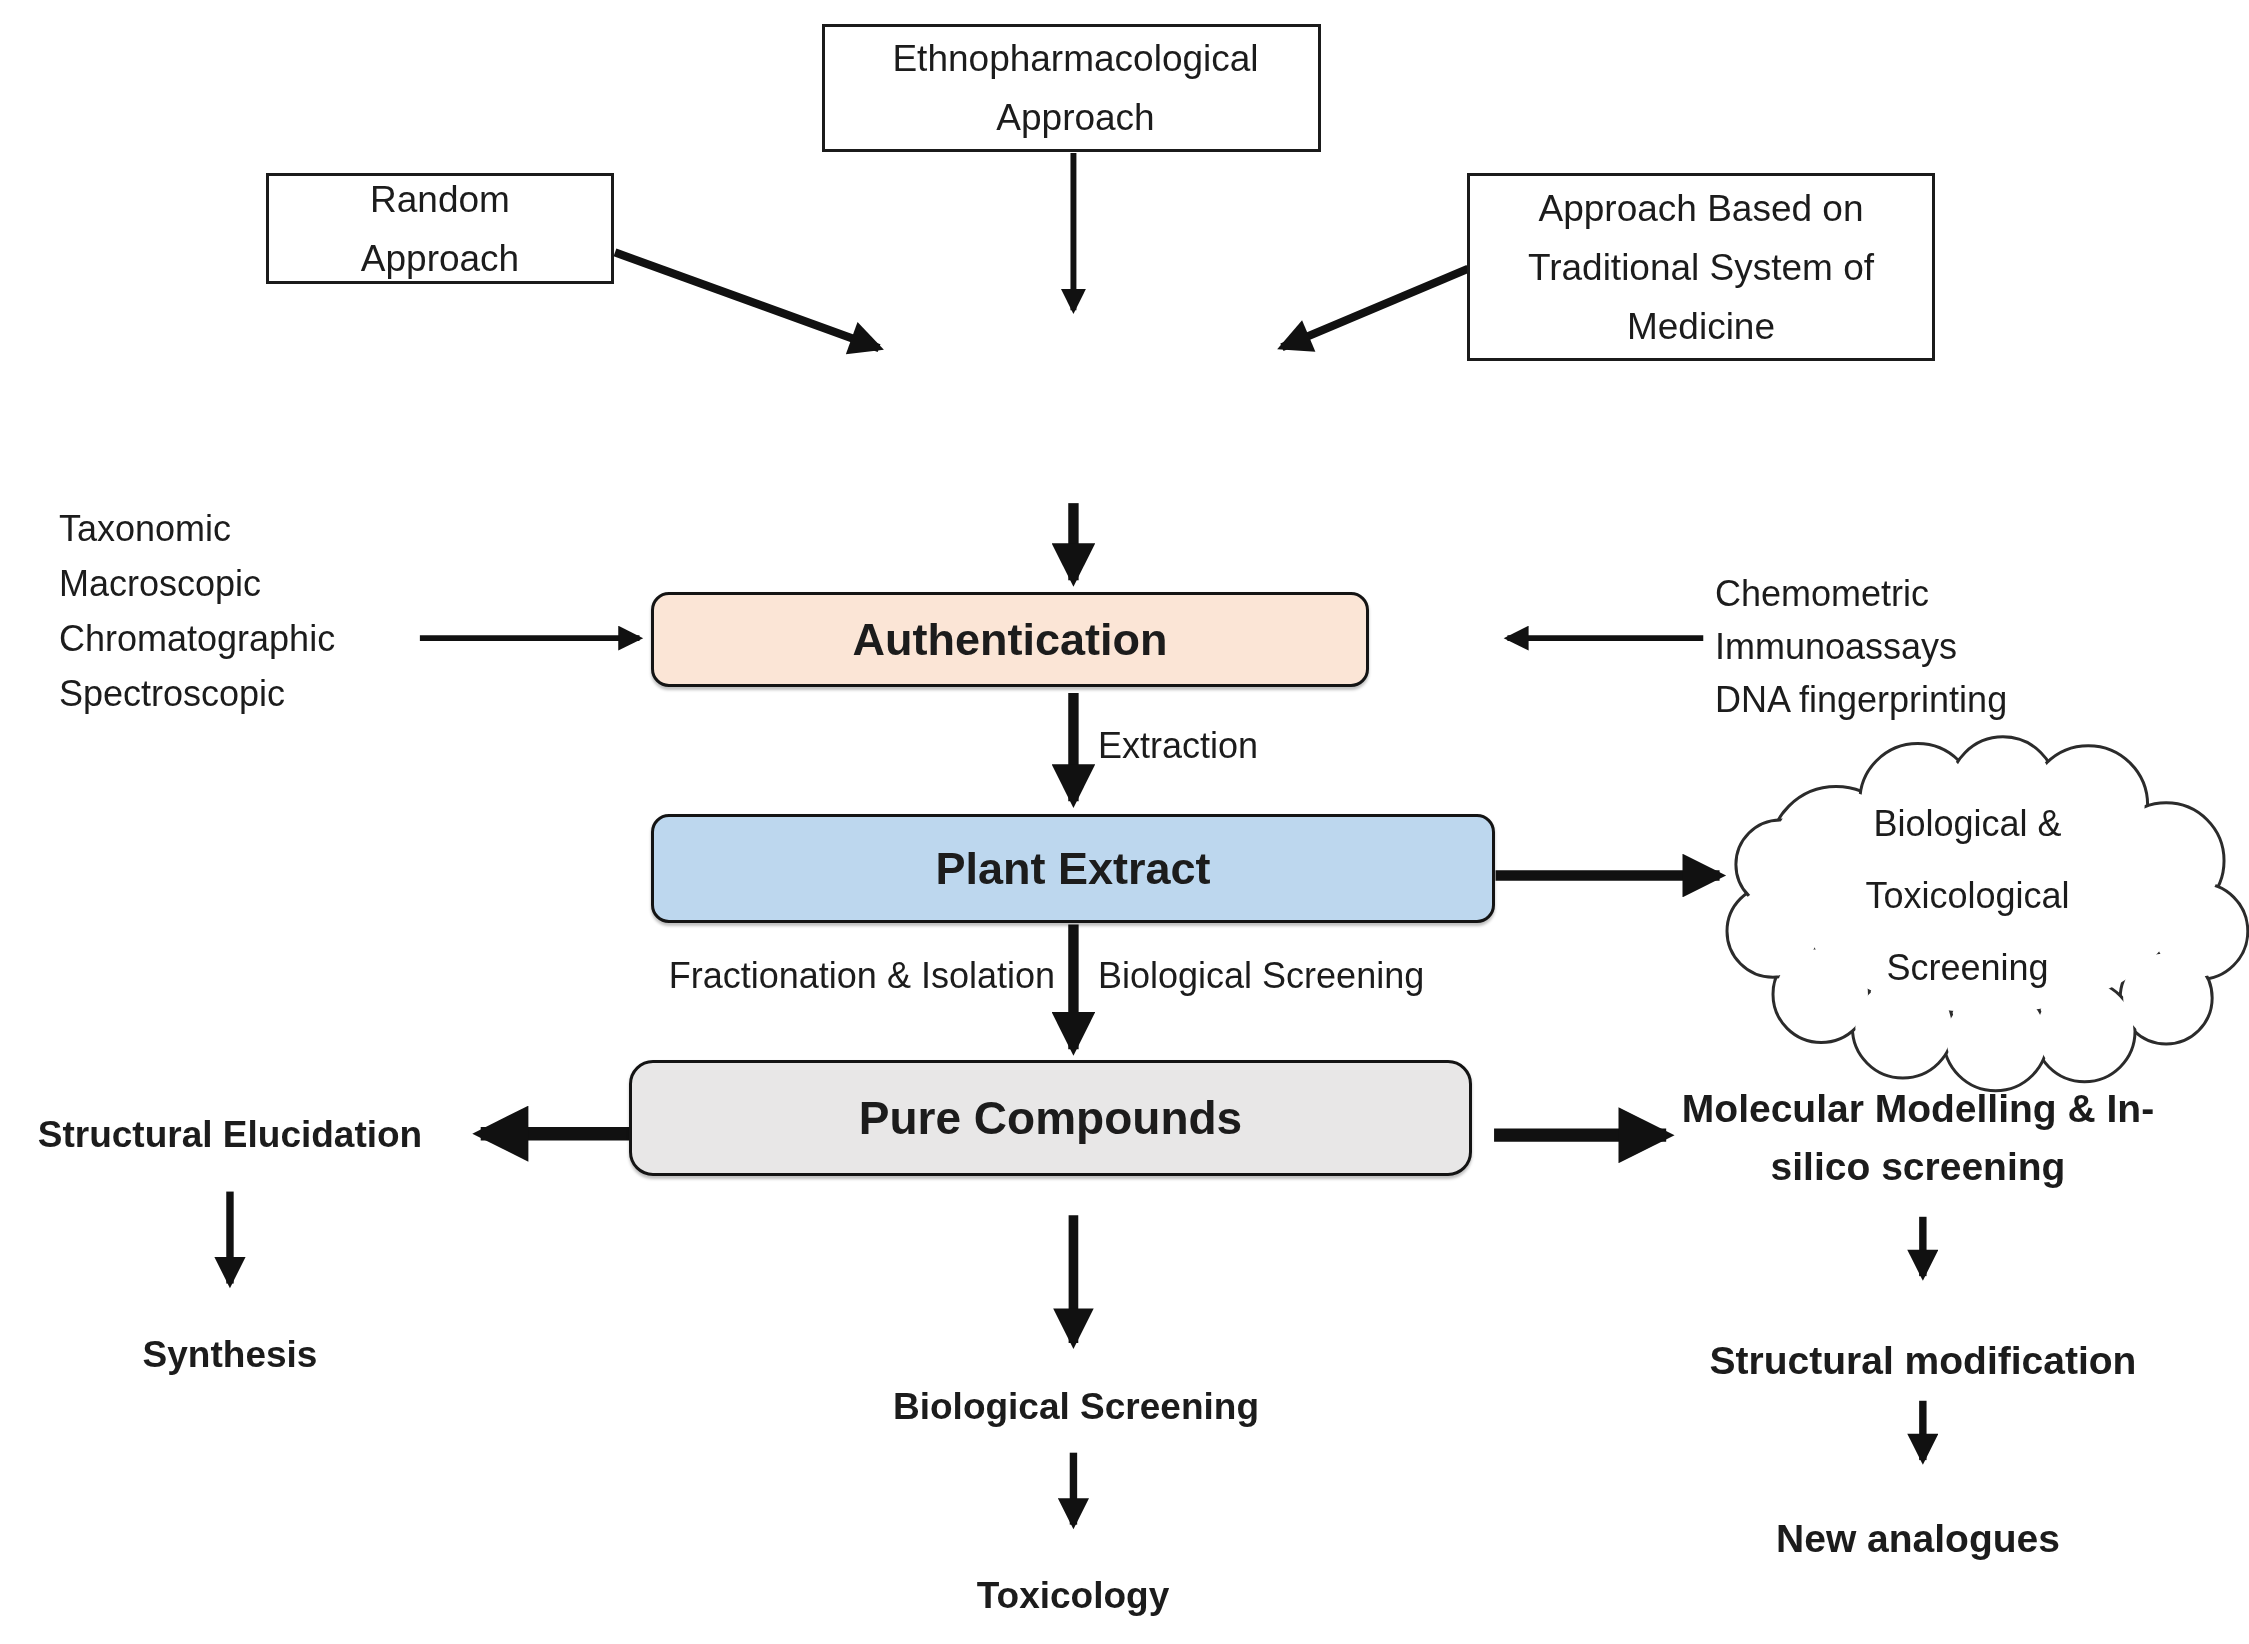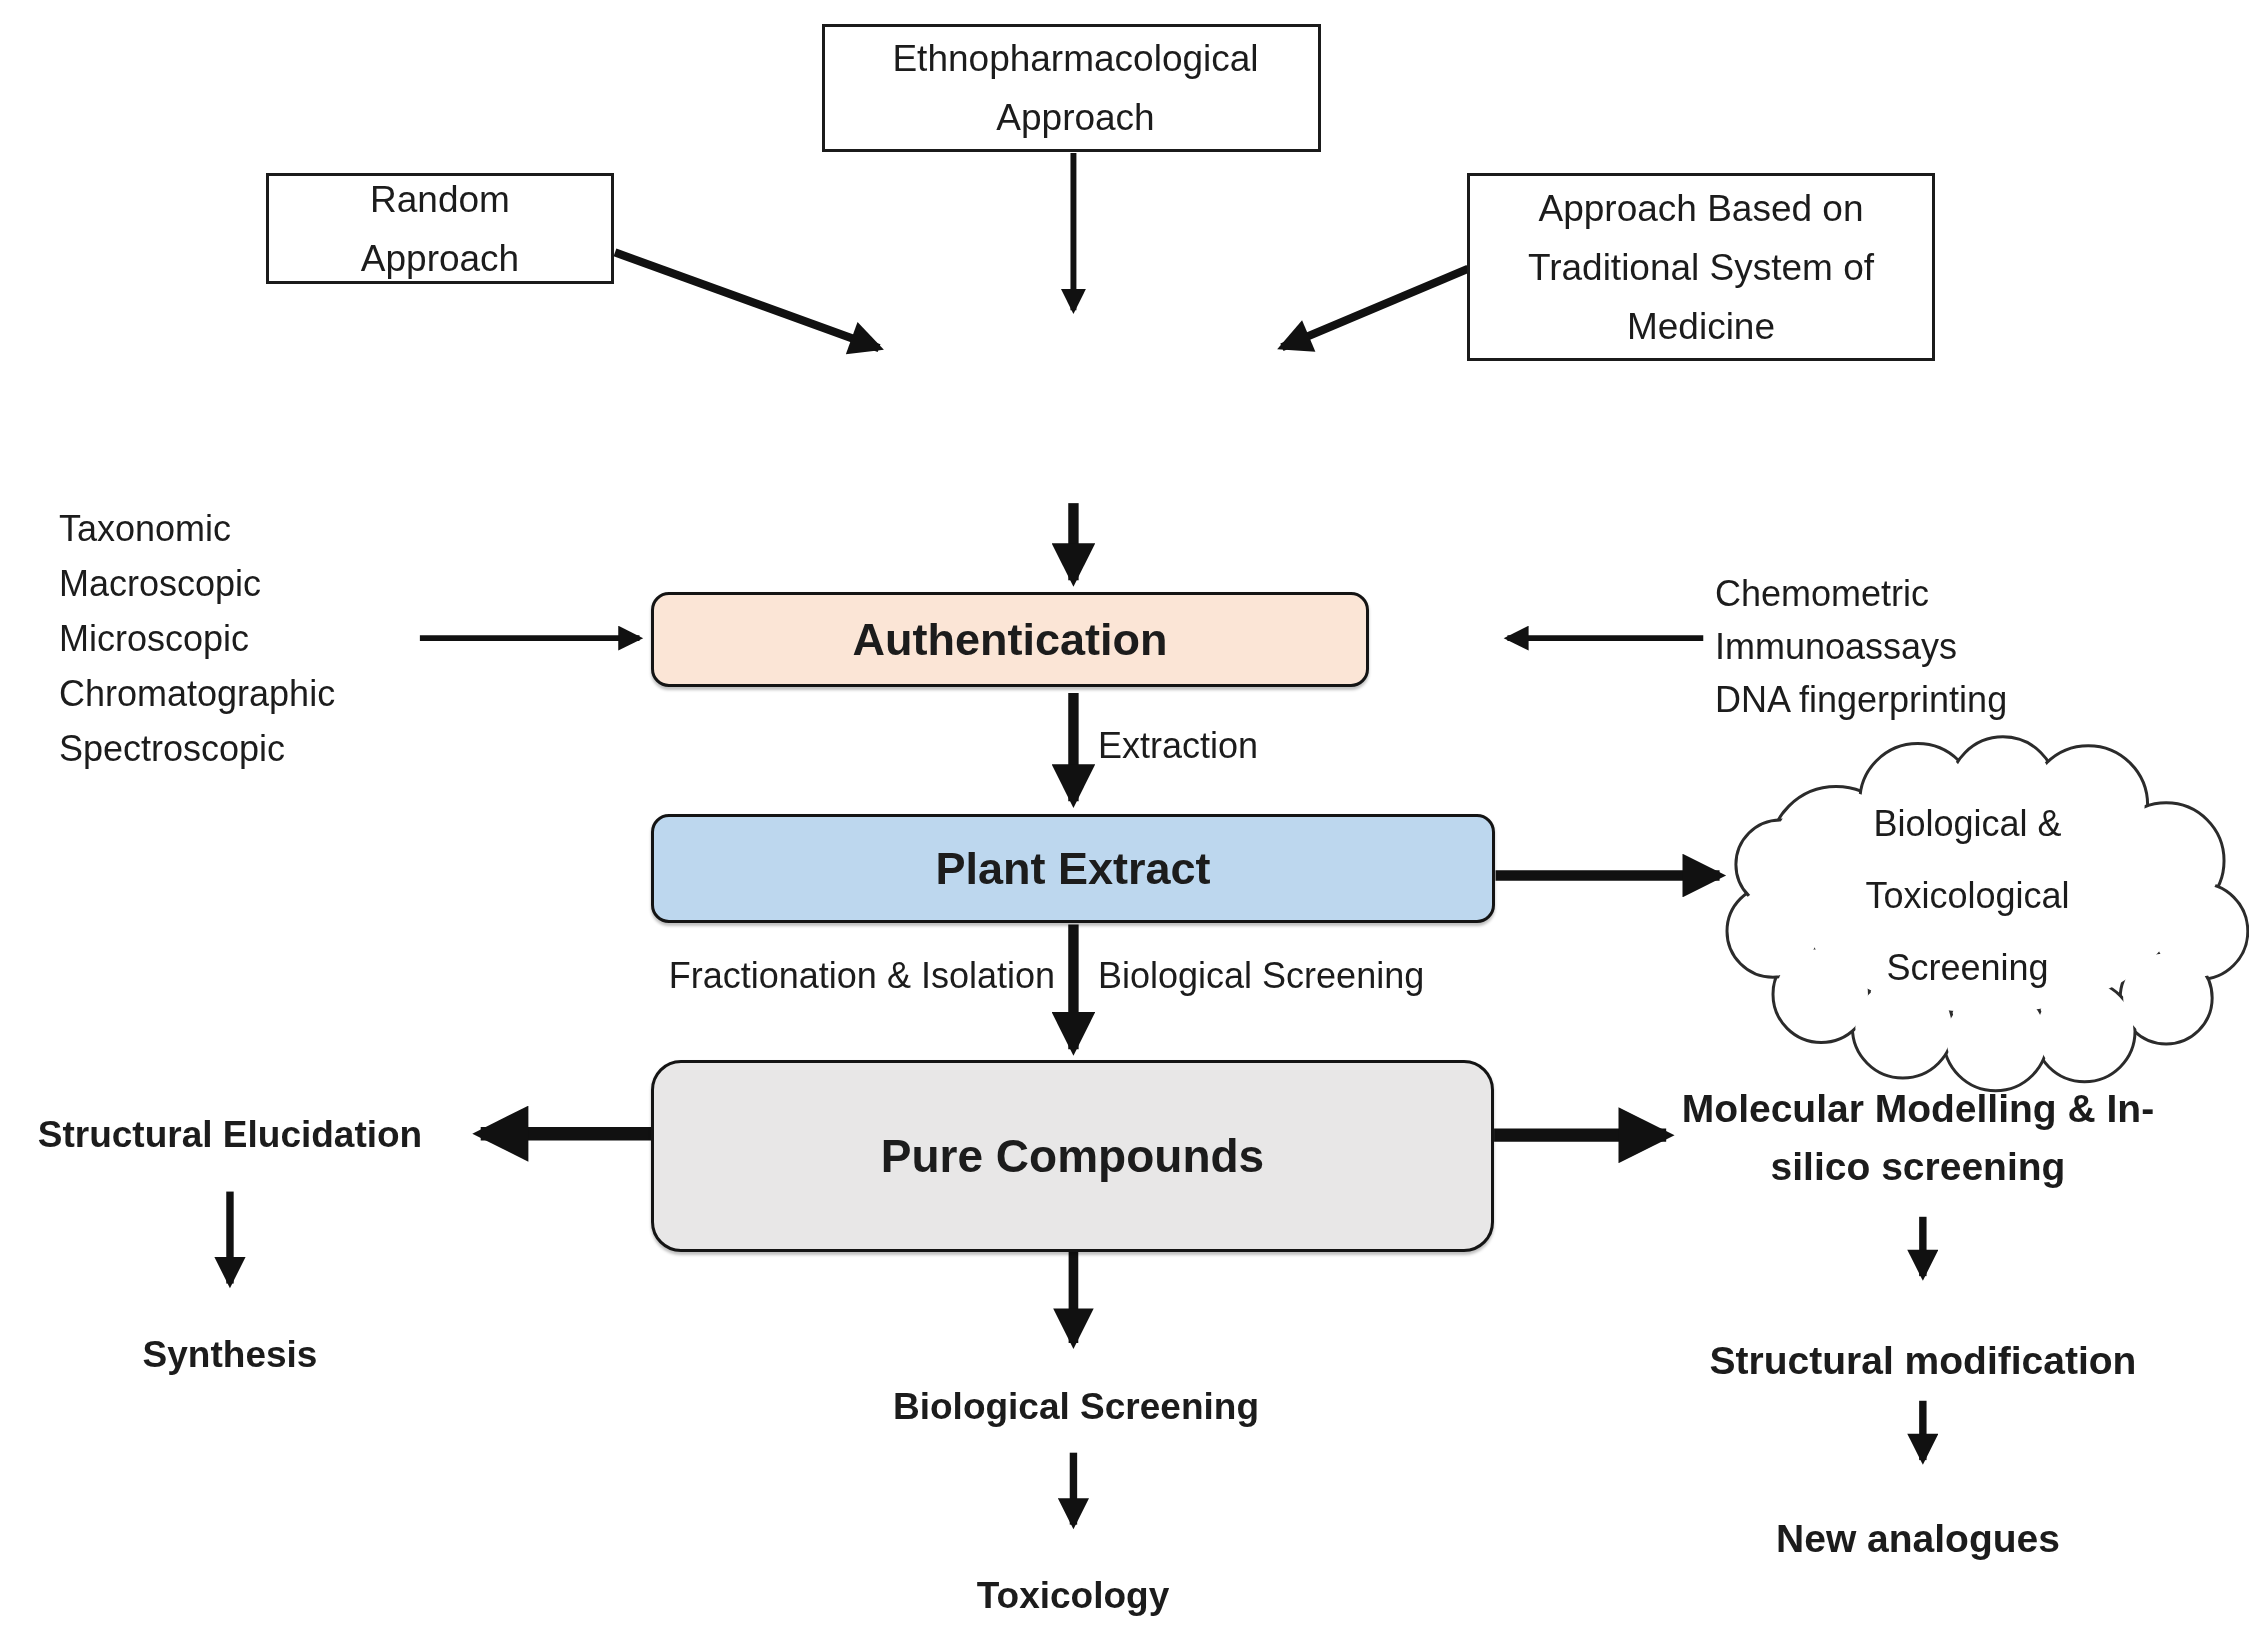--- a/index.html
+++ b/index.html
@@ -138,21 +138,20 @@
   </div>
 
 
   <div class="abs node node-auth ctr" style="left:651px;top:592px;width:718px;height:95px;">
     <span>Authentication</span>
   </div>
 
   <div class="abs list list-left" style="left:59px;top:501px;">
     <div>Taxonomic</div>
     <div>Macroscopic</div>
-    <div>Microscopic</div>
     <div>Chromatographic</div>
     <div>Spectroscopic</div>
   </div>
 
   <div class="abs list list-right" style="left:1715px;top:567px;">
     <div>Chemometric</div>
     <div>Immunoassays</div>
     <div>DNA fingerprinting</div>
   </div>
 
@@ -160,21 +159,21 @@
 
   <div class="abs node node-extract ctr" style="left:651px;top:814px;width:844px;height:109px;">
     <span>Plant Extract</span>
   </div>
 
   <div class="abs plain" style="right:1195px;top:955px;">Fractionation &amp; Isolation</div>
   <div class="abs plain" style="left:1098px;top:955px;">Biological Screening</div>
 
   <div class="abs cloud-text" style="left:1834px;top:788px;width:267px;">Biological &amp; Toxicological Screening</div>
 
-  <div class="abs node node-pure ctr" style="left:651px;top:1060px;width:843px;height:192px;border-radius:30px;">
+  <div class="abs node node-pure ctr" style="left:629px;top:1060px;width:843px;height:116px;">
     <span>Pure Compounds</span>
   </div>
 
   <div class="abs bold-label" style="left:230px;top:1135px;">Structural Elucidation</div>
   <div class="abs bold-label" style="left:230px;top:1355px;">Synthesis</div>
 
   <div class="abs bold-label" style="left:1076px;top:1407px;">Biological Screening</div>
   <div class="abs bold-label" style="left:1073px;top:1596px;">Toxicology</div>
 
   <div class="abs bold-block" style="left:1918px;top:1138px;width:490px;">Molecular Modelling &amp; In-silico screening</div>

